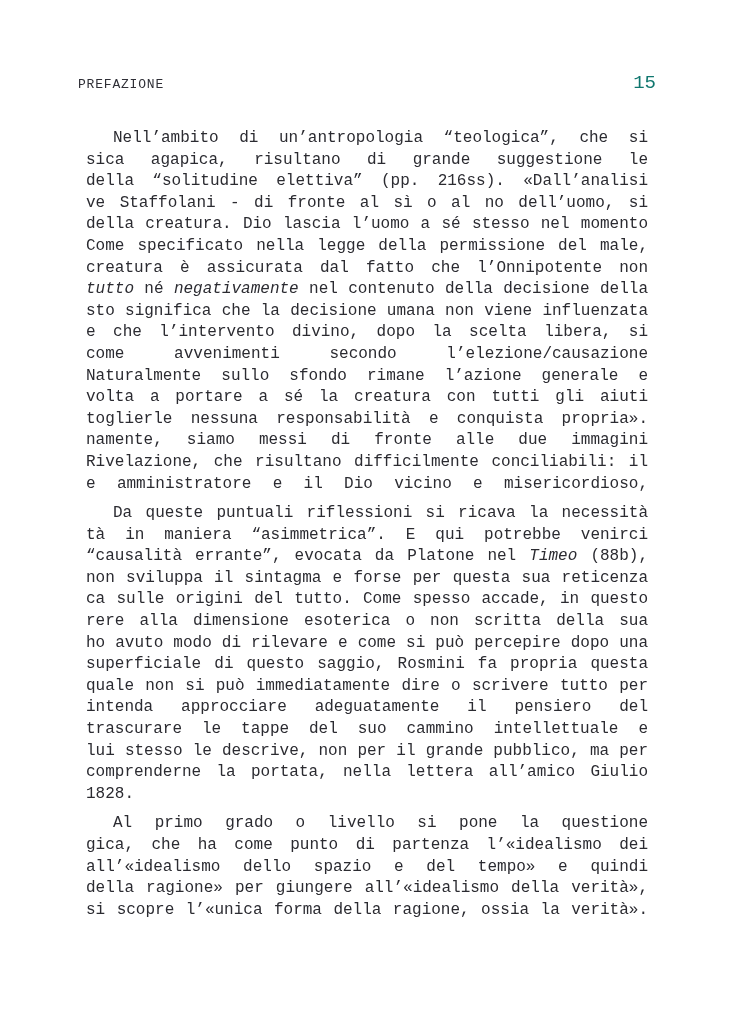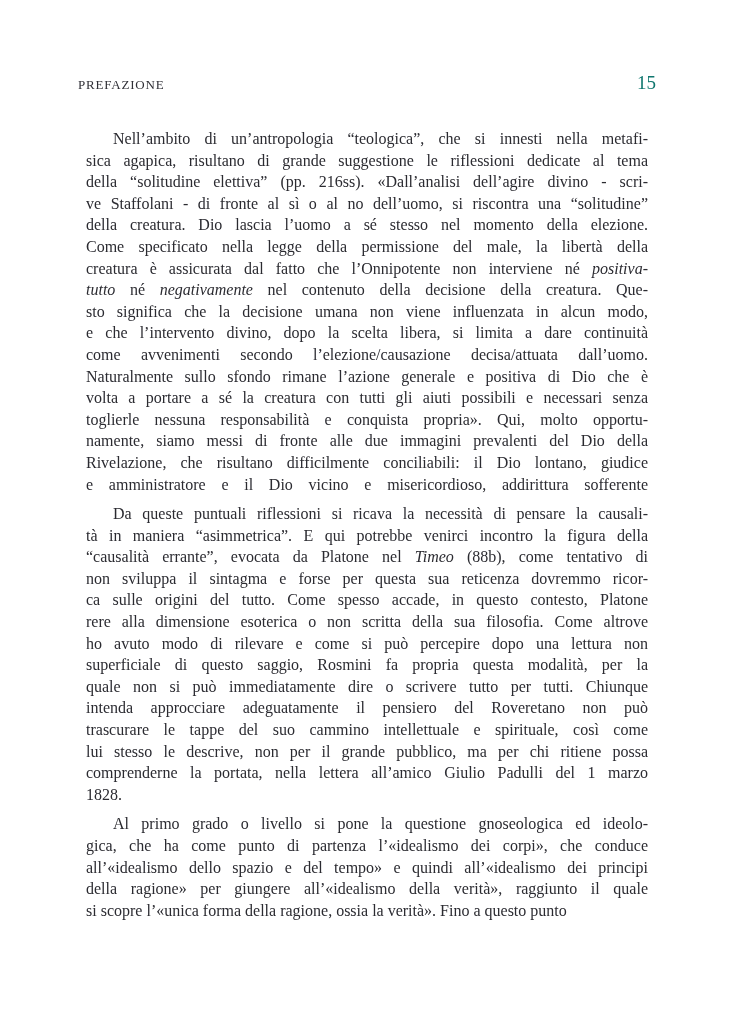--- a/index.html
+++ b/index.html
@@ -5,21 +5,21 @@
   html, body {
     margin: 0;
     padding: 0;
     background: #ffffff;
   }
   .page {
     position: relative;
     width: 731px;
     height: 1023px;
     background: #ffffff;
-    font-family: Liberation Serif, serif;
+    font-family: Liberation Mono, monospace;
     color: #2b2b31;
     overflow: hidden;
   }
   .running-header {
     position: absolute;
     left: 78px;
     width: 578px;
     top: 72px;
     display: flex;
     justify-content: space-between;

